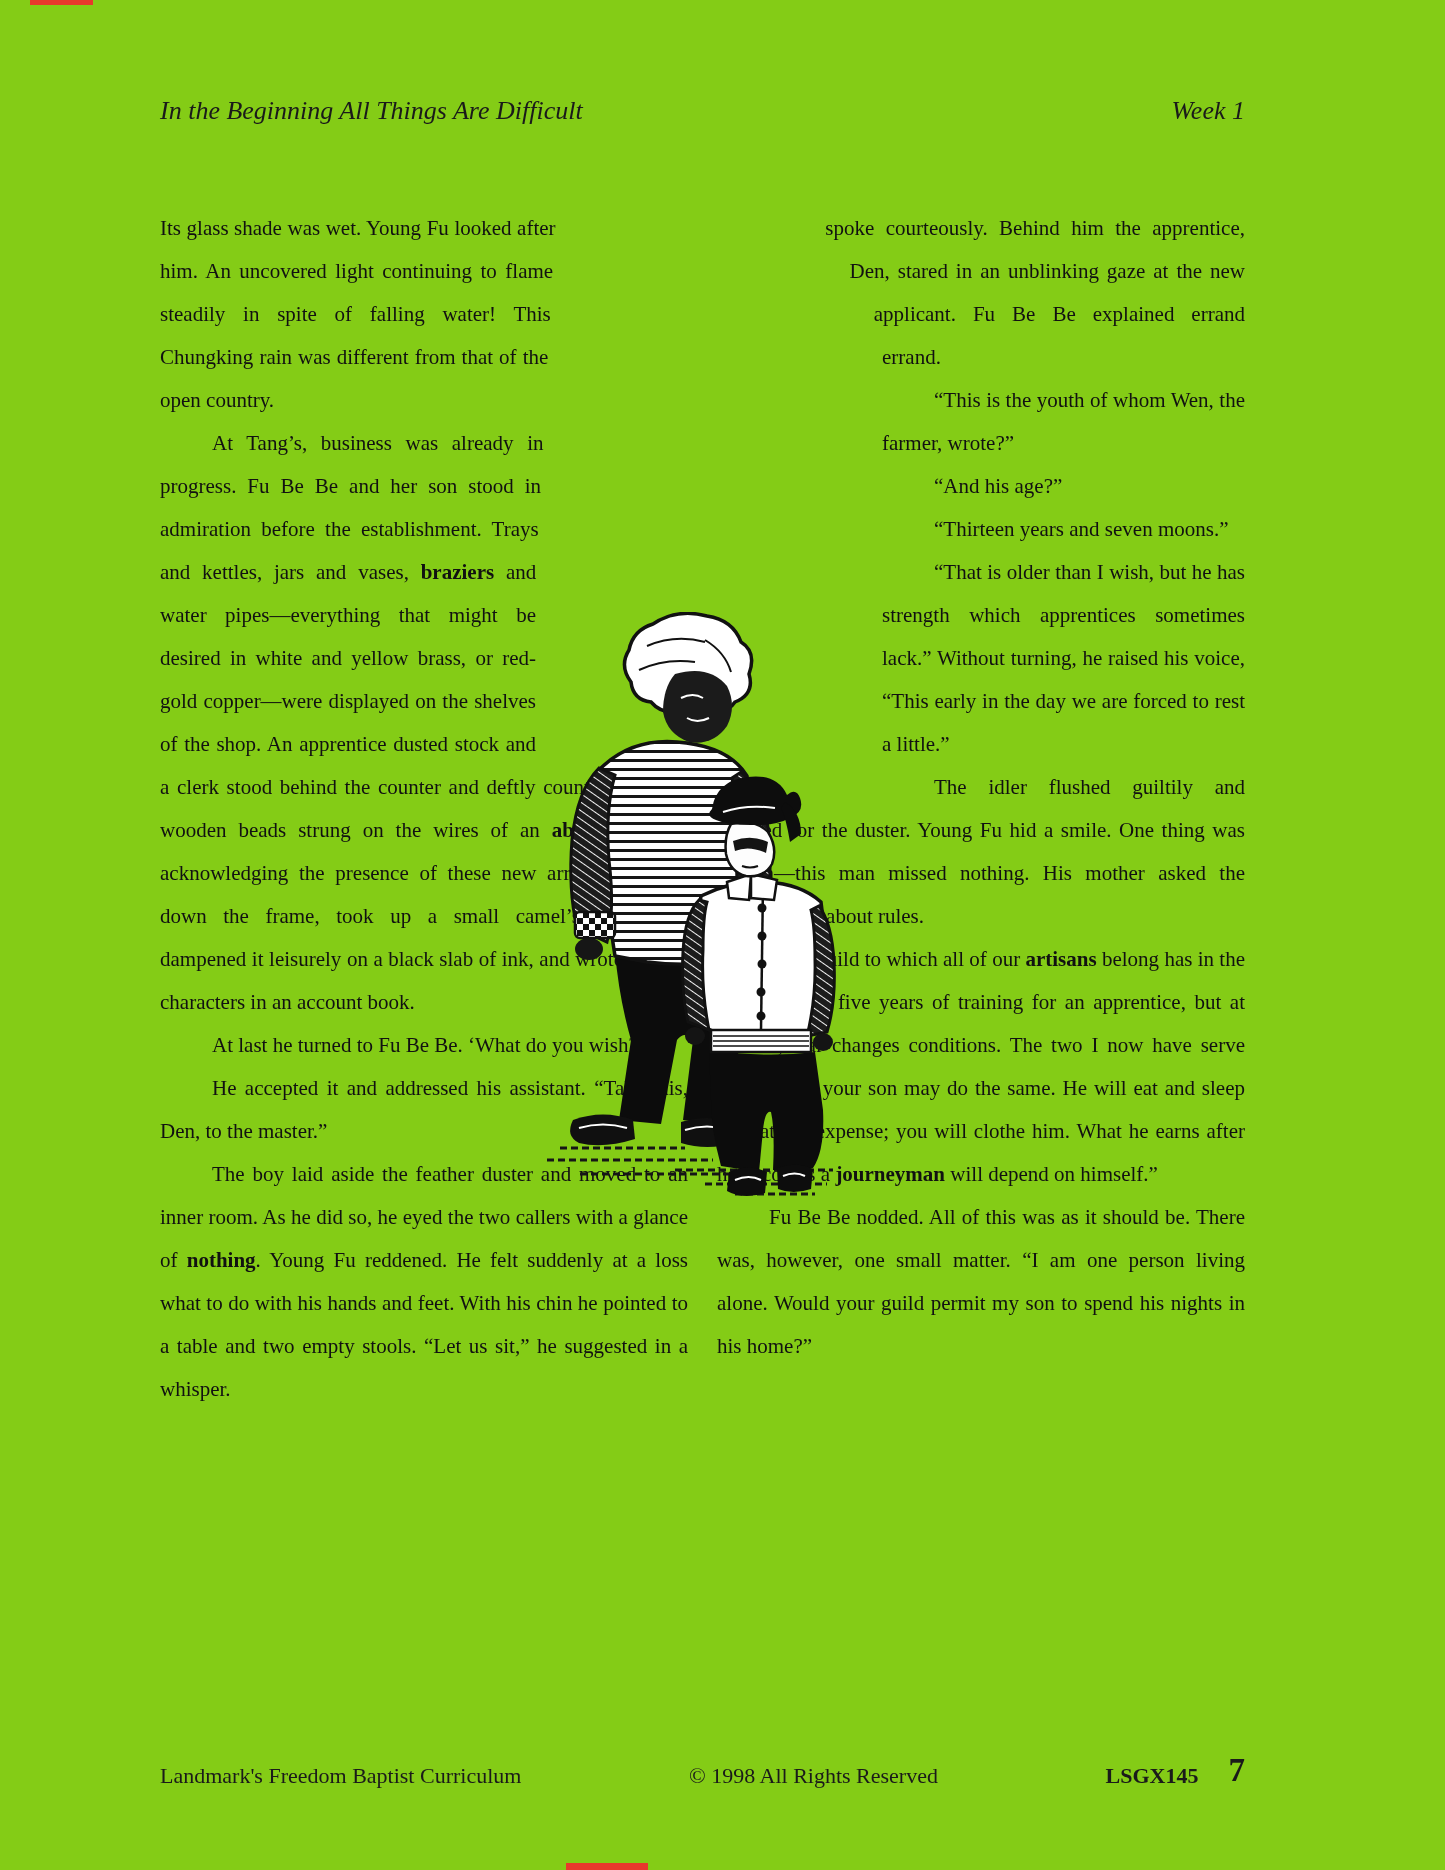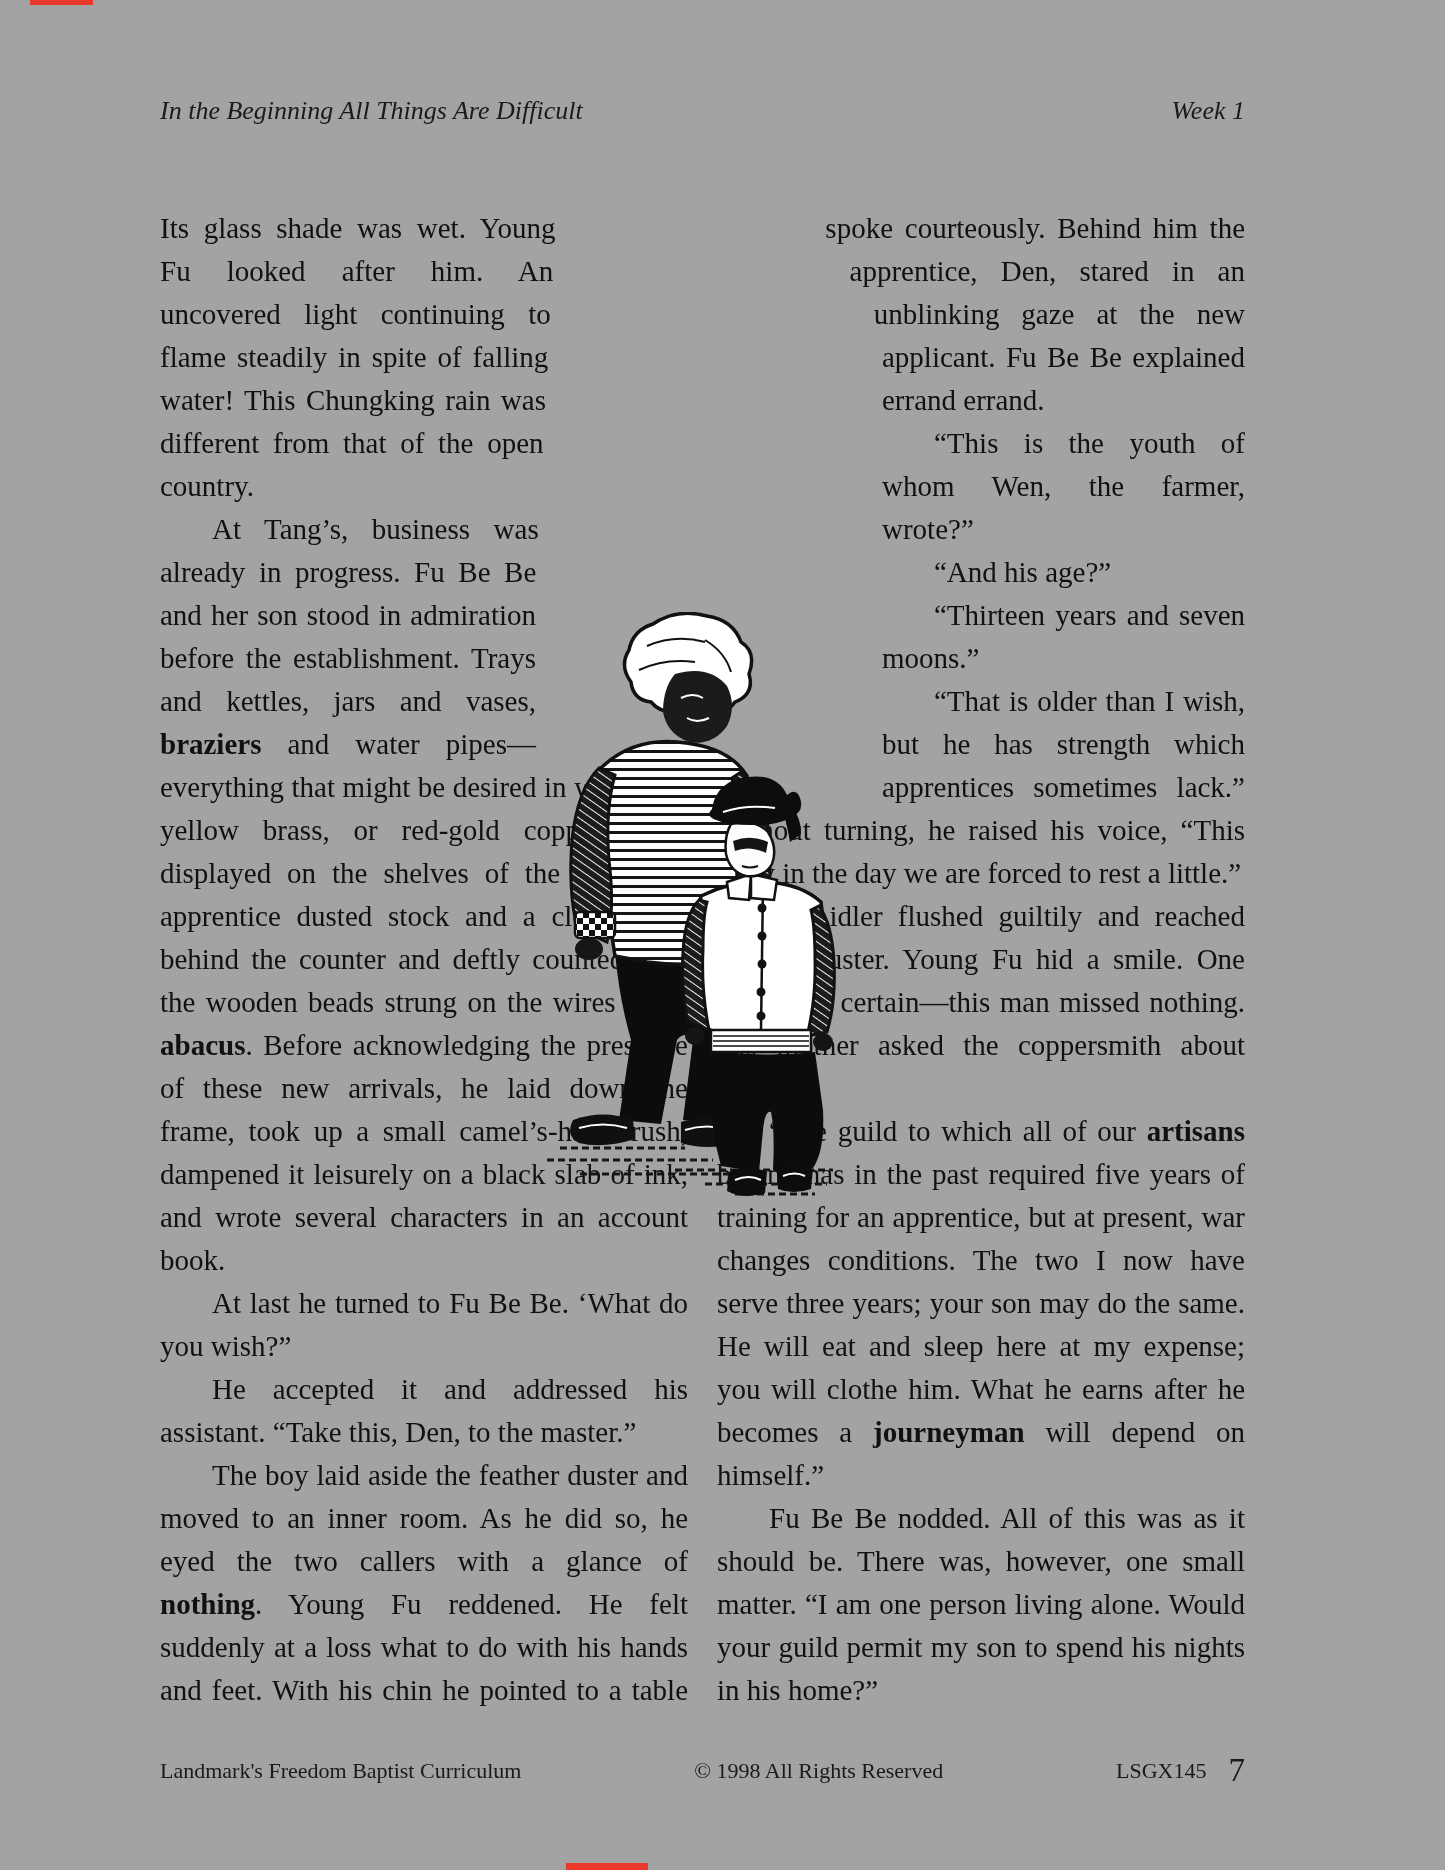--- a/index.html
+++ b/index.html
@@ -1,57 +1,57 @@
 <!DOCTYPE html>
 <html><head>
 <meta charset="utf-8">
 <style>
   html,body{margin:0;padding:0;background:#777;}
   #page{
     position:relative;
     width:1445px;height:1870px;
-    background:#a3a3a3;
+    background:#84cc16;
     font-family:"Liberation Serif","DejaVu Serif",serif;
     color:#111;
     overflow:hidden;
     margin:0 auto;
   }
   
   .header{
     position:absolute;left:160px;top:96px;width:1085px;
     display:flex;justify-content:space-between;align-items:baseline;
     font-style:italic;font-size:26px;color:#1a1a1a;
   }
   
   .columns{
     position:absolute;left:160px;top:207px;width:1085px;height:1502px;
     display:flex;gap:29px;overflow:hidden;
   }
-  .col{width:528px;font-size:29px;line-height:43px;text-align:justify;}
+  .col{width:528px;font-size:21px;line-height:43px;text-align:justify;}
   .col p.para{margin:0;text-indent:52px;}
   .col p.para:first-of-type{text-indent:0;}
   .fig-spacer-left{
     float:right;width:152px;height:535px;margin-top:480px;
     shape-outside:polygon(30px 0px,152px 0px,152px 535px,0px 535px);
     shape-margin:8px;
   }
   .fig-spacer-right{
     float:left;width:165px;height:575px;margin-top:470px;
     shape-outside:polygon(0px 0px,75px 0px,165px 160px,165px 575px,0px 575px);
     shape-margin:8px;
   }
   
   .figure{position:absolute;left:535px;top:612px;width:310px;height:610px;}
   
   .footer{
     position:absolute;left:160px;top:1752px;width:1085px;
     display:flex;justify-content:space-between;align-items:baseline;
     font-size:22px;color:#1a1a1a;
   }
-  .footer .right-group{display:flex;align-items:center;gap:22px;}
+  .footer .right-group{display:flex;align-items:flex-end;gap:30px;font-weight:bold;}
   .footer .page-num{font-size:33px;}
   
   .print-mark{position:absolute;background:#e8392c;}
   .print-mark.top{left:30px;top:0;width:63px;height:5px;}
   .print-mark.bottom{left:566px;top:1863px;width:82px;height:7px;}
 </style>
 </head>
 <body>
 
 <div id="page">

